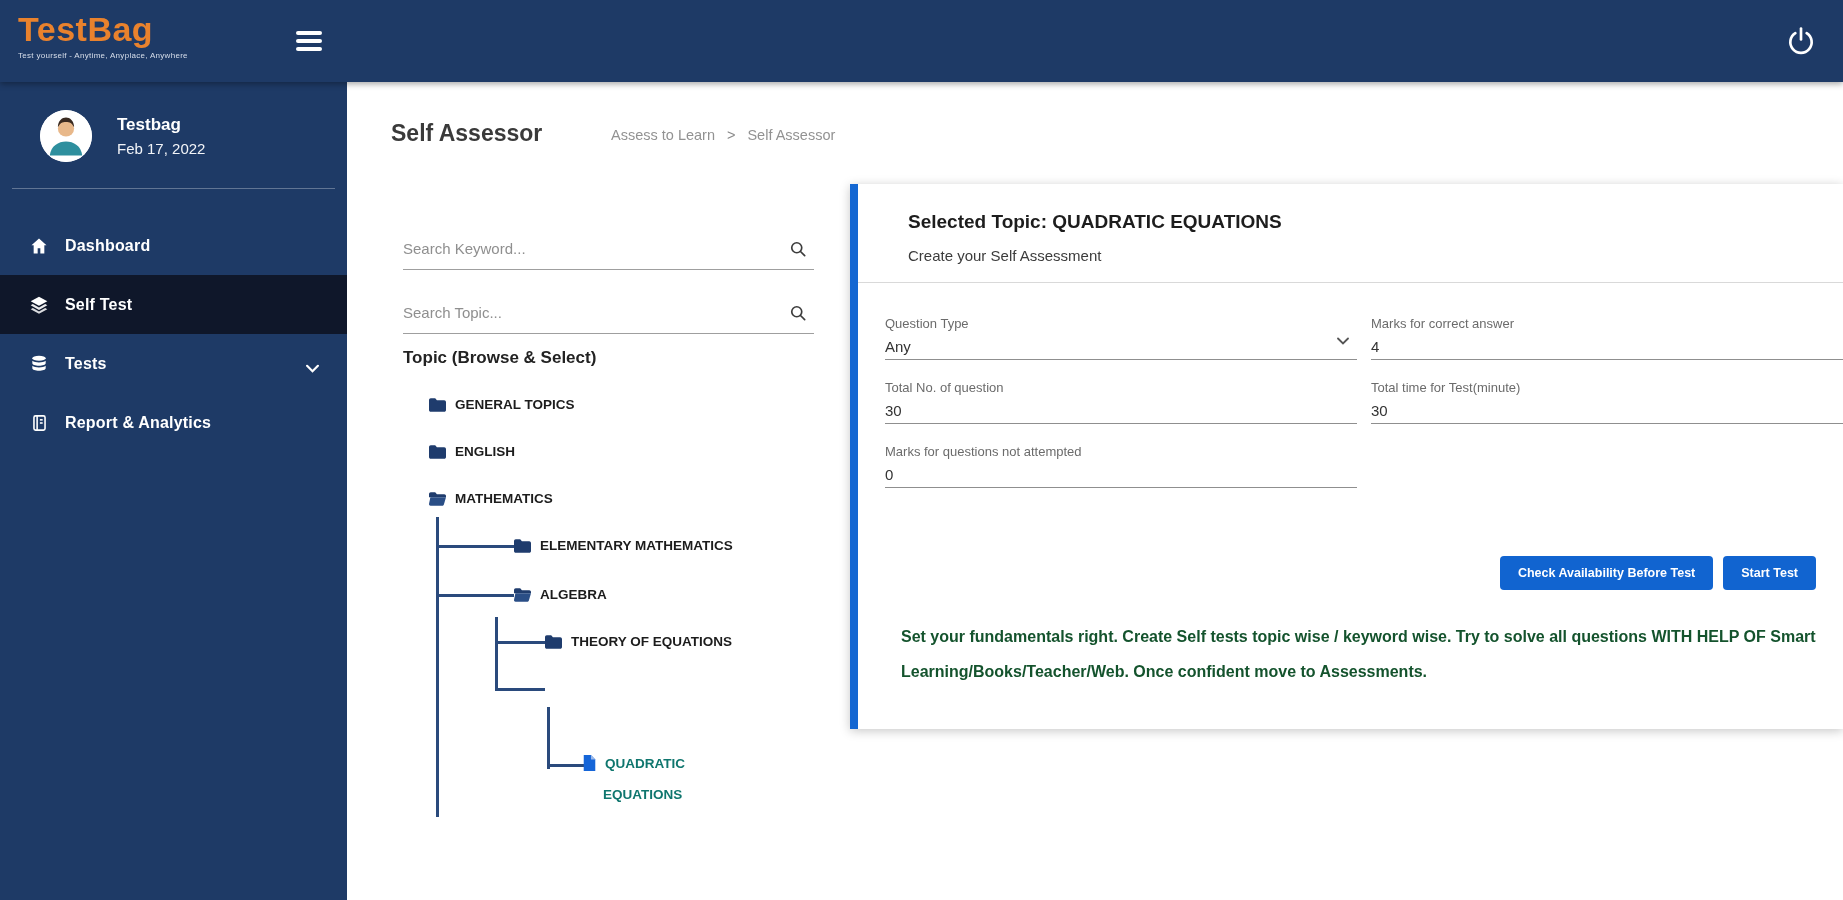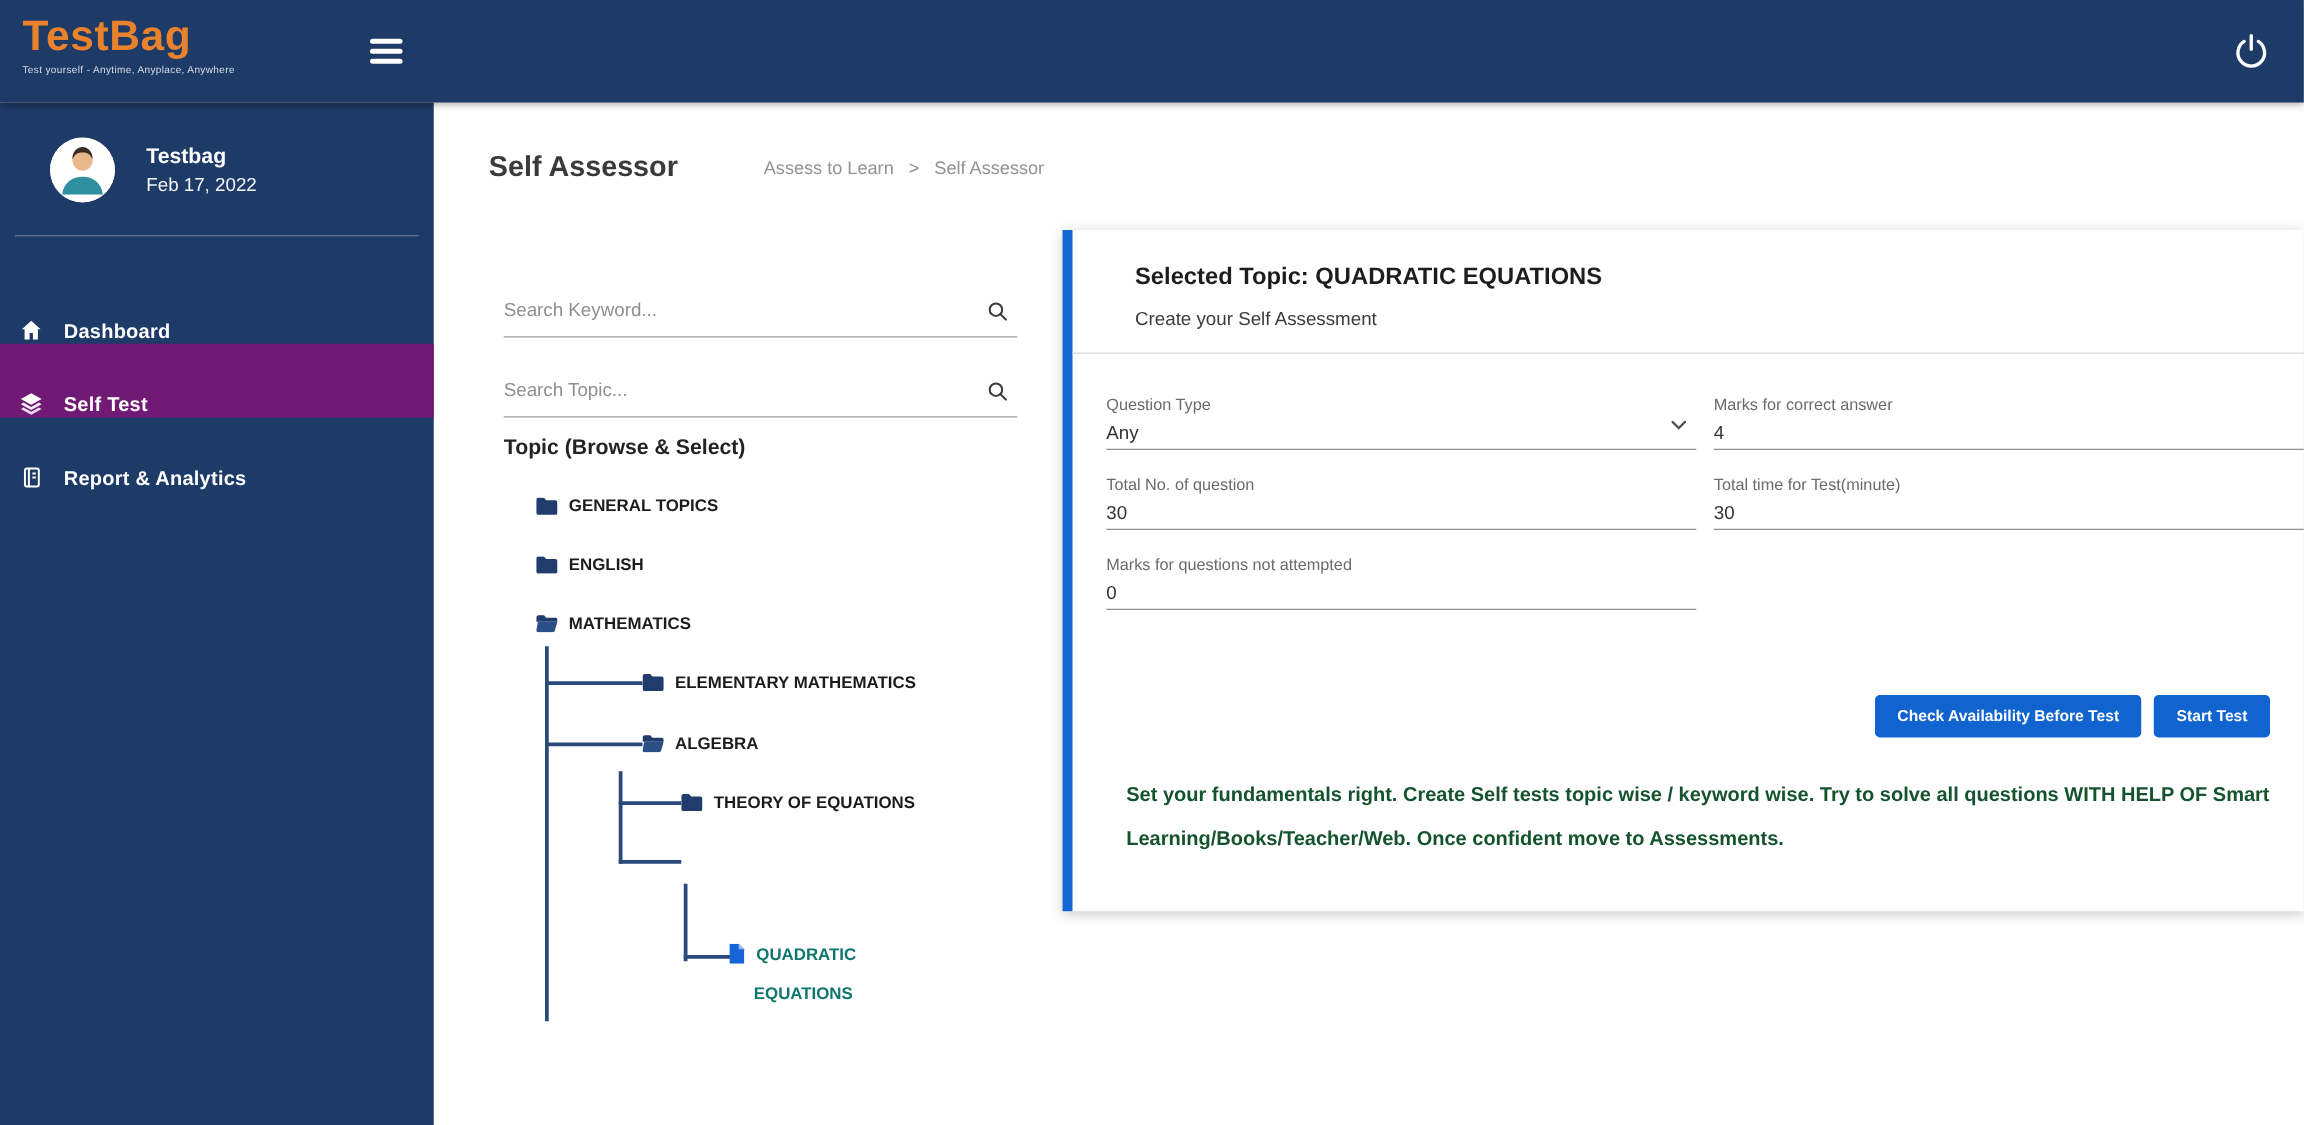--- a/index.html
+++ b/index.html
@@ -18,22 +18,22 @@
 
   
   .sidebar { position:absolute; top:82px; left:0; width:347px; height:818px; background:#1e3a66; z-index:5; }
   .user-block { position:relative; height:106px; }
   .avatar { position:absolute; left:40px; top:28px; width:52px; height:52px; border-radius:50%;
             background:#fff; overflow:hidden; }
   .user-name { position:absolute; left:117px; top:33px; color:#fff; font-size:17px; font-weight:bold; }
   .user-date { position:absolute; left:117px; top:58px; color:#f2f4f8; font-size:15px; }
   .side-divider { margin:0 12px; border-top:1px solid rgba(255,255,255,.3); }
   .nav { margin-top:27px; }
-  .nav-item { position:relative; height:59px; display:flex; align-items:flex-end; padding-left:14px; cursor:pointer; }
-  .nav-item.active { background:#701a75; }
+  .nav-item { position:relative; height:59px; display:flex; align-items:center; padding-left:28px; cursor:pointer; }
+  .nav-item.active { background:#0f172a; }
   .nav-ic { width:22px; height:22px; margin-right:15px; display:inline-flex; align-items:center; justify-content:center; }
   .nav-label { color:#fff; font-size:16px; font-weight:600; letter-spacing:.2px; }
   .nav-chev { position:absolute; right:28px; top:25px; }
 
   
   .main { position:absolute; left:347px; top:82px; right:0; bottom:0; background:#fff; }
   .page-title { position:absolute; left:44px; top:38px; font-size:23px; font-weight:bold; color:#3a3a3a; }
   .crumbs { position:absolute; left:264px; top:45px; font-size:14.5px; color:#929292; }
   .crumb { cursor:pointer; }
   .crumb-sep { margin:0 12px; color:#8a8a8a; }
@@ -138,20 +138,35 @@
         <svg width="20" height="20" viewBox="0 0 24 24" fill="#fff">
           <path d="M12 2L2 7.5l10 5.5 10-5.5z"></path>
           <path d="M4.6 10.9L2 12.4l10 5.5 10-5.5-2.6-1.5L12 15z" opacity=".92"></path>
           <path d="M4.6 15.6L2 17.1 12 22.6l10-5.5-2.6-1.5L12 19.7z" opacity=".85"></path>
         </svg>
       </span>
       <span class="nav-label">Self Test</span>
     </div>
     <div class="nav-item">
       <span class="nav-ic">
+        <svg width="20" height="20" viewBox="0 0 24 24" fill="#fff">
+          <ellipse cx="12" cy="5" rx="8" ry="3"></ellipse>
+          <path d="M4 8.2c1.6 1.3 4.6 2 8 2s6.4-.7 8-2v3c0 1.7-3.6 3-8 3s-8-1.3-8-3z"></path>
+          <path d="M4 14.2c1.6 1.3 4.6 2 8 2s6.4-.7 8-2v3c0 1.7-3.6 3-8 3s-8-1.3-8-3z"></path>
+        </svg>
+      </span>
+      <span class="nav-label">Tests</span>
+      <span class="nav-chev">
+        <svg width="13" height="9" viewBox="0 0 12 8" fill="none" stroke="#fff" stroke-width="2" stroke-linecap="round">
+            <polyline points="1,1.5 6,6.5 11,1.5"></polyline>
+          </svg>
+      </span>
+    </div>
+    <div class="nav-item">
+      <span class="nav-ic">
         <svg width="19" height="20" viewBox="0 0 24 24" fill="none" stroke="#fff" stroke-width="2">
           <rect x="5" y="3" width="14" height="18" rx="2"></rect>
           <line x1="9" y1="3" x2="9" y2="21"></line>
           <line x1="12.5" y1="8" x2="16" y2="8"></line>
           <line x1="12.5" y1="12" x2="16" y2="12"></line>
         </svg>
       </span>
       <span class="nav-label">Report &amp; Analytics</span>
     </div>
   </div>

